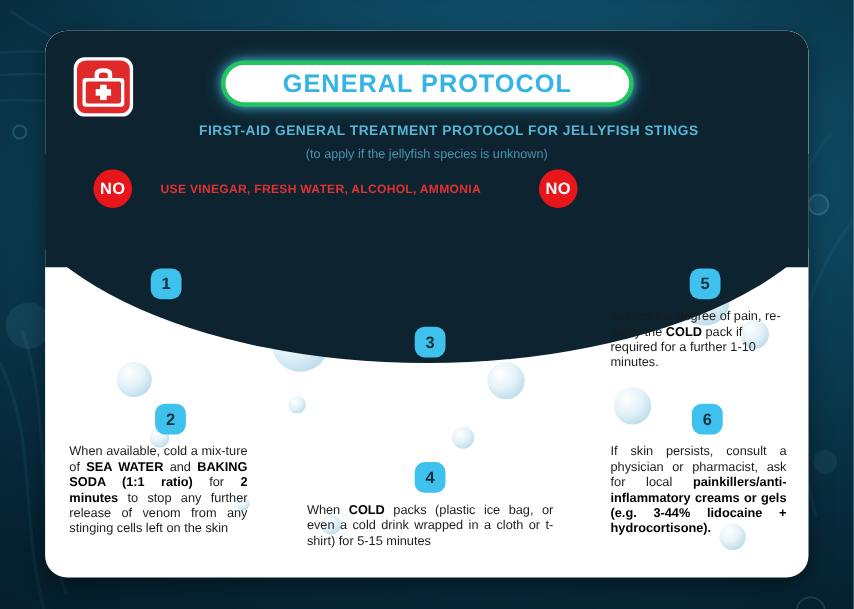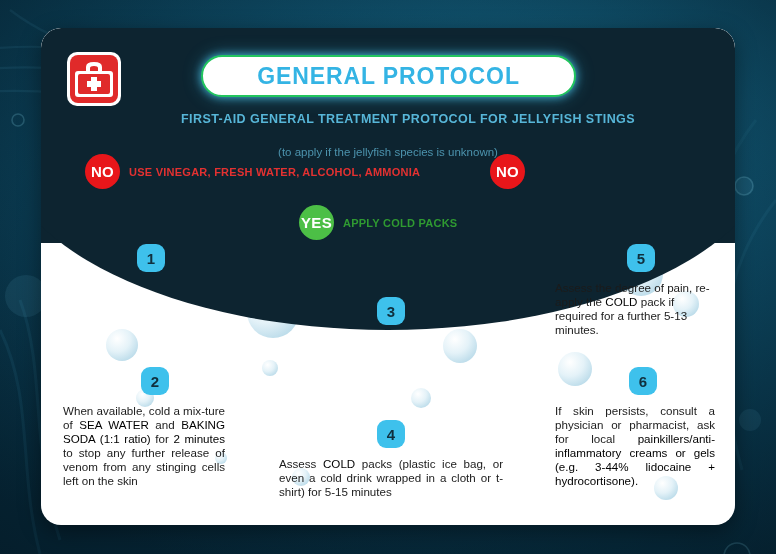--- a/index.html
+++ b/index.html
@@ -78,21 +78,21 @@
   }
 
   
   #title-pill {
     position: absolute;
     left: 160px;
     top: 27px;
     width: 375px;
     height: 42px;
     background: #ffffff;
-    border: 2px solid #22c55e;
+    border: 4px solid #22c55e;
     border-radius: 21px;
     display: flex;
     align-items: center;
     justify-content: center;
     box-shadow: 0 0 9px rgba(73,195,232,0.85), 0 0 18px rgba(73,195,232,0.4);
     z-index: 5;
   }
   #title-text {
     color: #34b4e4;
     font-size: 23px;
@@ -106,34 +106,34 @@
     width: 734px;
     text-align: center;
     color: #57b6d8;
     font-size: 12.5px;
     font-weight: bold;
     letter-spacing: 0.45px;
     z-index: 5;
   }
   #subtitle2 {
     position: absolute;
-    left: 0; top: 118px;
+    left: 0; top: 107px;
     width: 694px;
     text-align: center;
     color: #4c93ad;
     font-size: 11.5px;
     z-index: 5;
   }
 
   
   .rule {
     position: absolute;
     display: flex;
     align-items: center;
-    gap: 9px;
+    gap: 26px;
     z-index: 6;
   }
   .rule-badge {
     width: 35px; height: 35px;
     border-radius: 50%;
     display: flex;
     align-items: center;
     justify-content: center;
     color: #fff;
     font-size: 15px;
@@ -168,21 +168,21 @@
     display: flex;
     align-items: center;
     justify-content: center;
     margin: 0 auto 9px auto;
   }
   .step-body {
     font-size: 11.6px;
     line-height: 13.9px;
     color: #1b1b1b;
   }
-  .step-body b { font-weight: normal; color: #000; }
+  .step-body b { font-weight: bold; color: #000; }
   .just  { text-align: justify; }
   .left  { text-align: left; }
 
   #step-1 { left: 22px;  top: 216px; width: 162px; }
   #step-2 { left: 22px;  top: 339px; width: 162px; }
   #step-3 { left: 238px; top: 269px; width: 224px; }
   #step-4 { left: 238px; top: 392px; width: 224px; }
   #step-5 { left: 514px; top: 216px; width: 160px; }
   #step-6 { left: 514px; top: 339px; width: 160px; }
 
@@ -275,46 +275,42 @@
 
   <div class="rule" id="rule-no-1">
     <div class="rule-badge badge-no">NO</div>
     <div class="rule-text text-no">USE VINEGAR, FRESH WATER, ALCOHOL, AMMONIA</div>
   </div>
 
   <div class="rule" id="rule-no-2">
     <div class="rule-badge badge-no">NO</div>
   </div>
 
-  <div class="rule" id="rule-yes-1">
-    <div class="rule-badge badge-yes">YES</div>
-    <div class="rule-text text-yes">APPLY COLD PACKS</div>
-  </div>
 
   <div class="step" id="step-1">
     <div class="step-badge">1</div>
   </div>
 
   <div class="step" id="step-2">
     <div class="step-badge">2</div>
     <div class="step-body just"><span>When available, cold a mix-ture of </span><b>SEA WATER</b><span> and </span><b>BAKING SODA (1:1 ratio)</b><span> for </span><b>2 minutes</b><span> to stop any further release of venom from any stinging cells left on the skin</span></div>
   </div>
 
   <div class="step" id="step-3">
     <div class="step-badge">3</div>
   </div>
 
   <div class="step" id="step-4">
     <div class="step-badge">4</div>
-    <div class="step-body just"><span>Assess </span><b>COLD</b><span> packs (plastic ice bag, or even a cold drink wrapped in a cloth or t-shirt) for 5-15 minutes</span></div>
+    <div class="step-body just"><span>When </span><b>COLD</b><span> packs (plastic ice bag, or even a cold drink wrapped in a cloth or t-shirt) for 5-15 minutes</span></div>
   </div>
 
   <div class="step" id="step-5">
     <div class="step-badge">5</div>
-    <div class="step-body left"><span>Assess the degree of pain, re-apply the </span><b>COLD</b><span> pack if required for a further 5-13 minutes.</span></div>
+    <div class="step-body left"><span>Assess the degree of pain, re-apply the </span><b>COLD</b><span> pack if required for a further 1-10 minutes.</span></div>
   </div>
 
   <div class="step" id="step-6">
     <div class="step-badge">6</div>
     <div class="step-body just"><span>If skin persists, consult a physician or pharmacist, ask for local </span><b>painkillers/anti-inflammatory creams or gels (e.g. 3-44% lidocaine + hydrocortisone).</b></div>
   </div>
 
 </div>
 
 </body></html>

